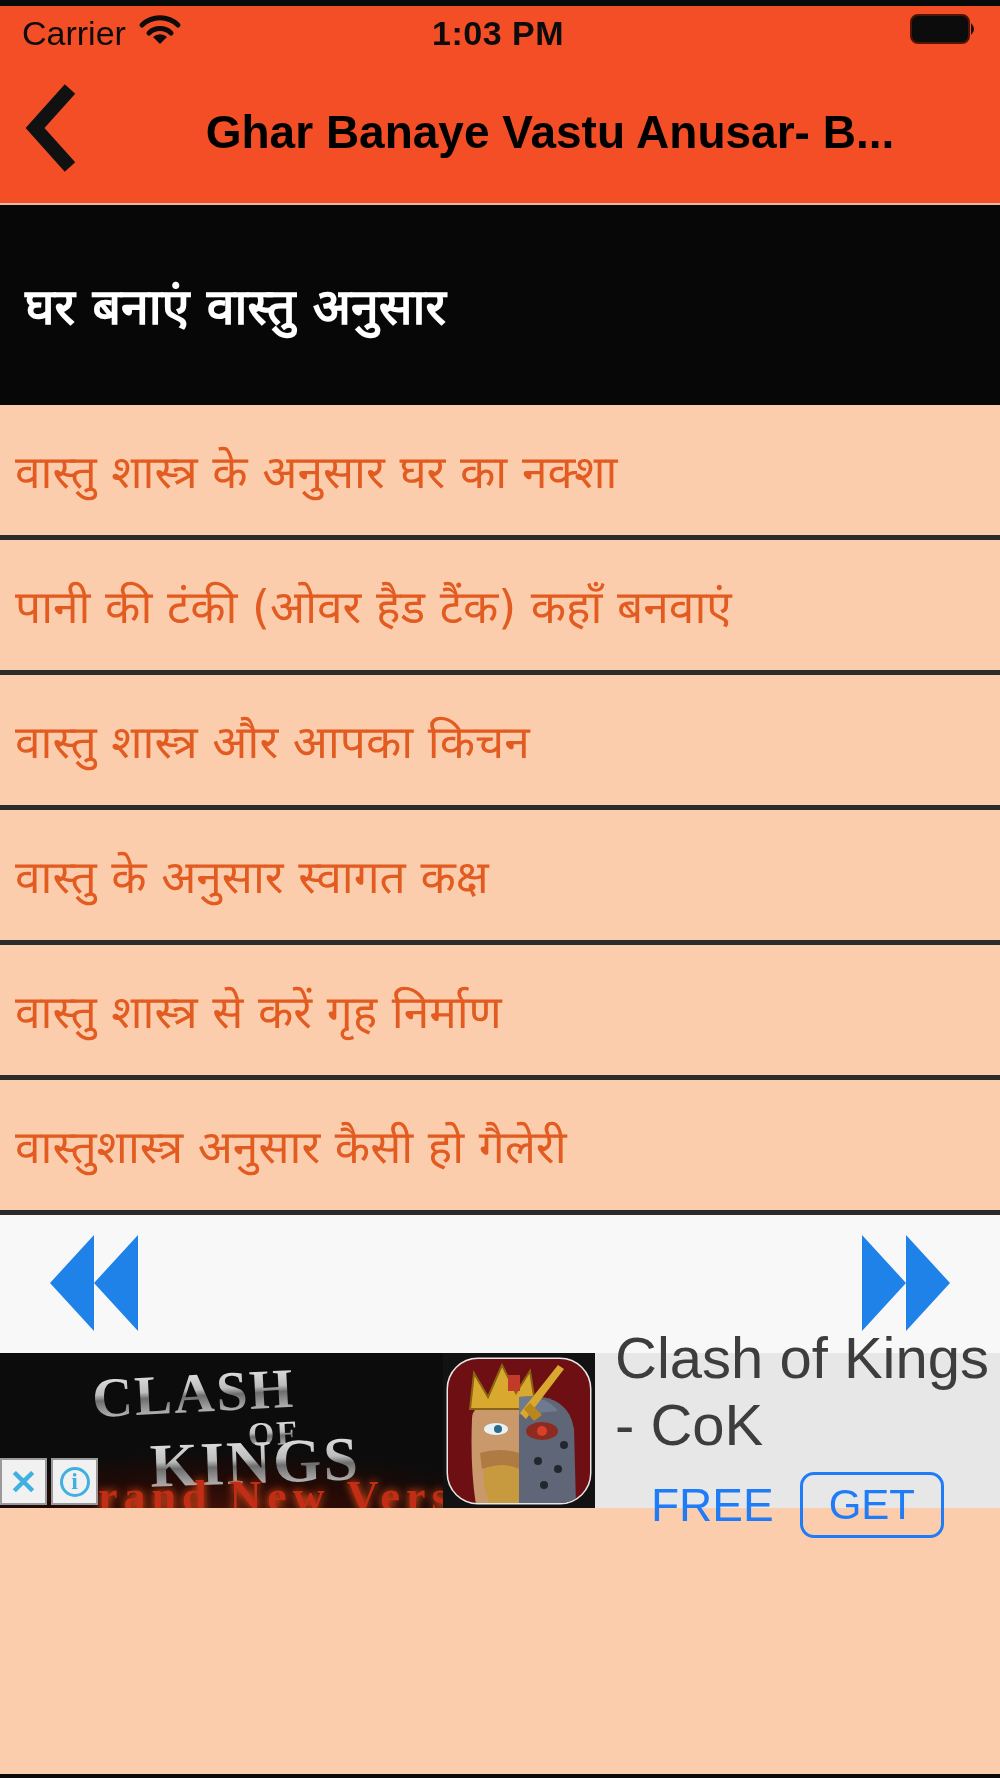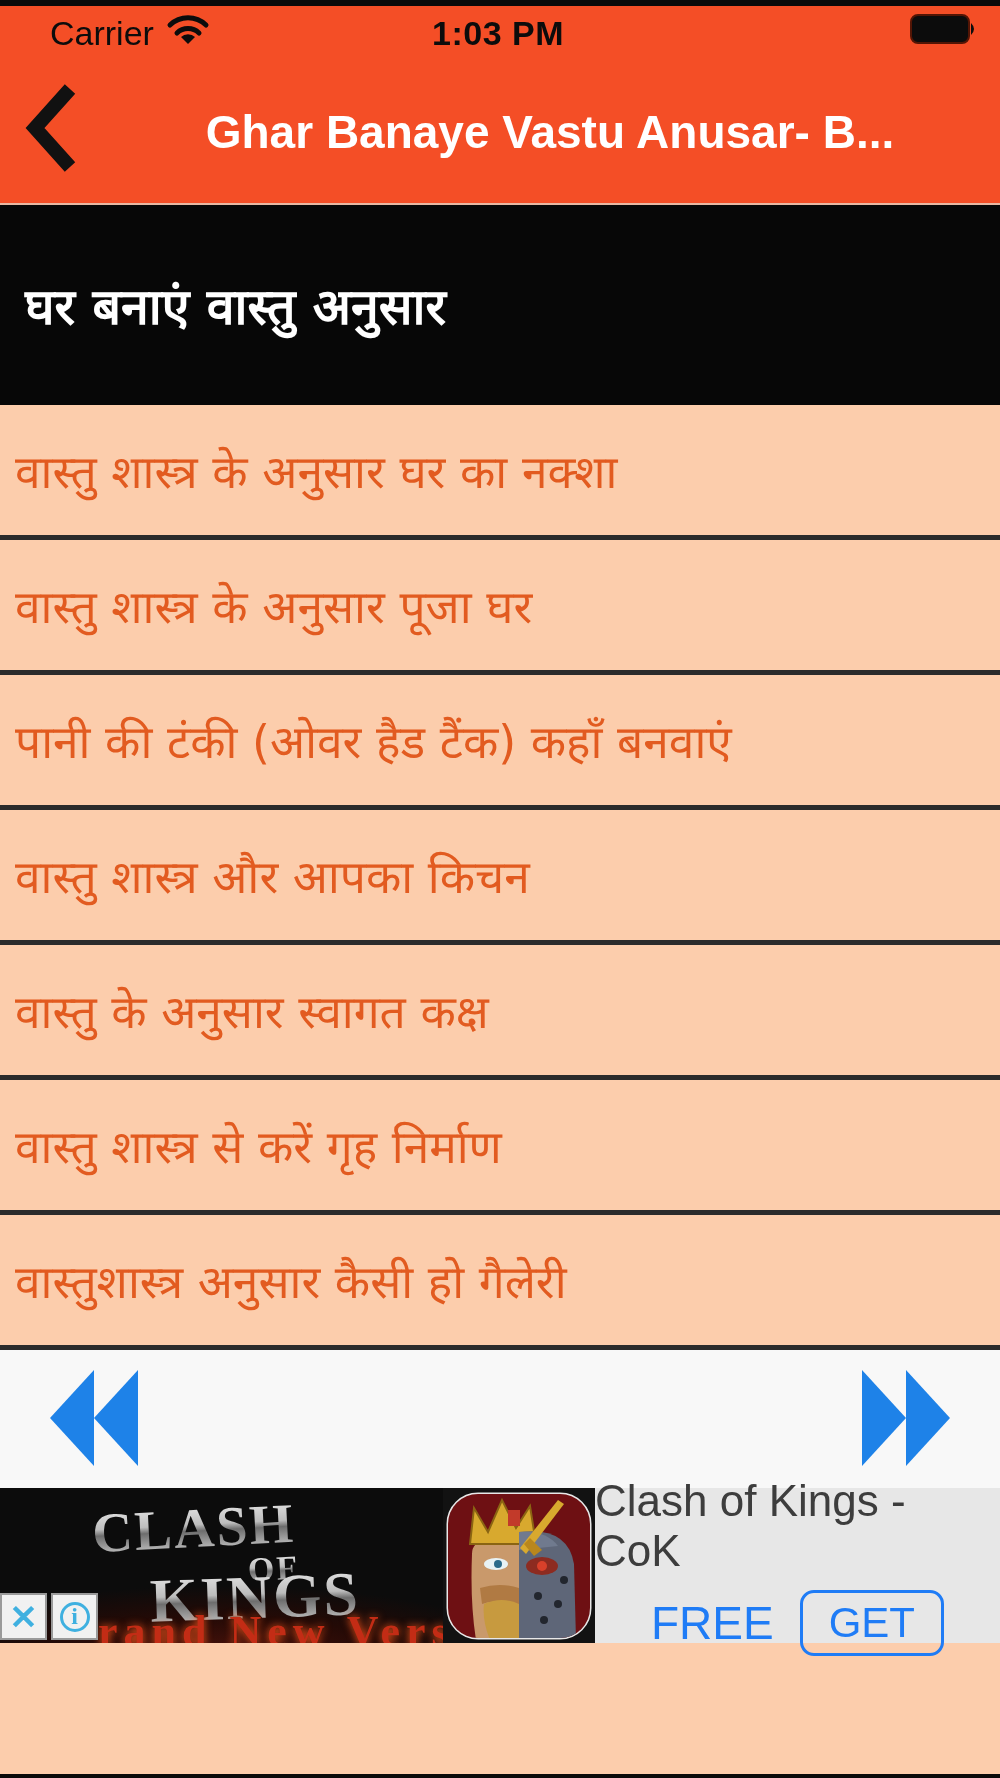--- a/index.html
+++ b/index.html
@@ -8,35 +8,35 @@
     background:#FCCDAC;overflow:hidden;
     font-family:"Liberation Sans",sans-serif;
   }
   
   .top-strip{height:6px;background:#0a0a0a;}
   
   .status-bar{
     height:54px;background:#F44E26;display:flex;align-items:center;
     color:#0c0c0c;font-size:34px;padding:0 22px;position:relative;
   }
-  .status-left{display:flex;align-items:center;gap:12px;margin-left:28px;}
+  .status-left{display:flex;align-items:center;gap:12px;}
   .status-time{
     position:absolute;left:0;right:4px;text-align:center;font-weight:700;
     font-size:34px;letter-spacing:.5px;
   }
   .status-right{margin-left:auto;display:flex;align-items:center;z-index:2;}
   
   .nav-bar{
     height:143px;background:#F44E26;display:flex;align-items:center;
     position:relative;border-bottom:2px solid #e8b9a4;
   }
   .back-button{position:absolute;left:14px;top:18px;width:74px;height:104px;
     display:flex;align-items:center;justify-content:center;}
   .nav-title{
-    flex:1;text-align:center;font-weight:700;font-size:46px;color:#ffffff;
+    flex:1;text-align:center;font-weight:700;font-size:46px;color:#000000;
     padding-left:110px;padding-right:10px;white-space:nowrap;overflow:hidden;
   }
   
   .section-header{
     height:200px;background:#070707;display:flex;align-items:center;
     color:#ffffff;font-family:"DejaVu Sans",sans-serif;font-weight:700;
     font-size:50px;padding-left:25px;white-space:nowrap;overflow:hidden;
   }
   
   .list{background:#FCCDAC;}
@@ -87,21 +87,21 @@
     display:flex;align-items:center;justify-content:center;
     font-family:"Liberation Serif",serif;font-weight:700;font-size:24px;
     box-sizing:border-box;
   }
   .ad-app-icon{flex:0 0 auto;width:152px;height:155px;display:flex;
     align-items:center;justify-content:center;background:#121212;}
   .ad-info{
     flex:1;background:#E7E7E7;display:flex;flex-direction:column;
     align-items:center;justify-content:center;gap:14px;
   }
-  .ad-app-name{font-size:44px;color:#3d3d3d;}
+  .ad-app-name{font-size:58px;color:#3d3d3d;padding-left:20px;}
   .ad-cta-row{display:flex;align-items:center;gap:26px;}
   .ad-price{font-size:46px;color:#1F7CF6;}
   .ad-get-button{
     border:3px solid #1F7CF6;border-radius:14px;background:none;
     color:#1F7CF6;font-size:42px;padding:6px 26px;cursor:pointer;
     font-family:"Liberation Sans",sans-serif;
   }
   .bottom-strip{position:absolute;left:0;bottom:0;width:100%;height:4px;
     background:#0a0a0a;z-index:5;}
 </style>
@@ -145,23 +145,20 @@
     <div class="nav-title">Ghar Banaye Vastu Anusar- B...</div>
   </div>
 
   <div class="section-header">
     <span>घर बनाएं वास्तु अनुसार</span>
   </div>
 
   <div class="list">
     <div class="list-item">
       <span>वास्तु शास्त्र के अनुसार घर का नक्शा</span>
-    </div>
-    <div class="list-item">
-      <span>वास्तु शास्त्र के अनुसार पूजा घर</span>
     </div>
     <div class="list-item">
       <span>पानी की टंकी (ओवर हैड टैंक) कहाँ बनवाएं</span>
     </div>
     <div class="list-item">
       <span>वास्तु शास्त्र और आपका किचन</span>
     </div>
     <div class="list-item">
       <span>वास्तु के अनुसार स्वागत कक्ष</span>
     </div>

